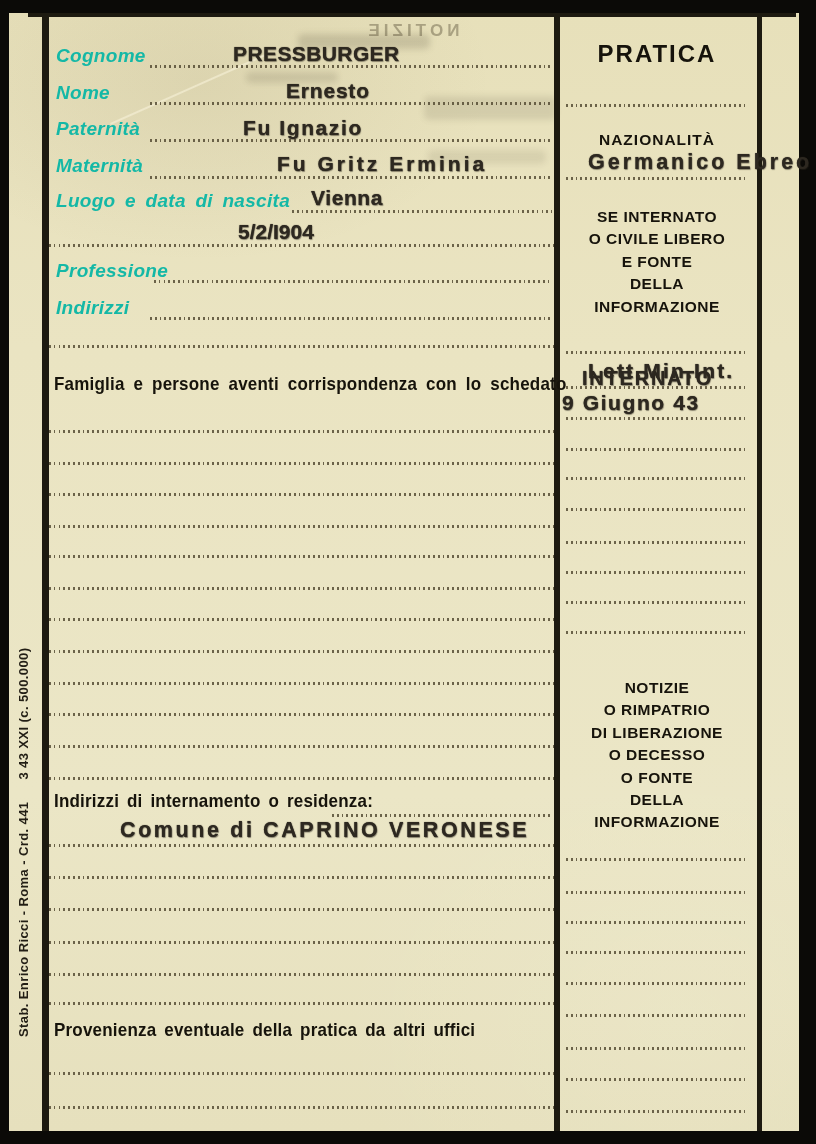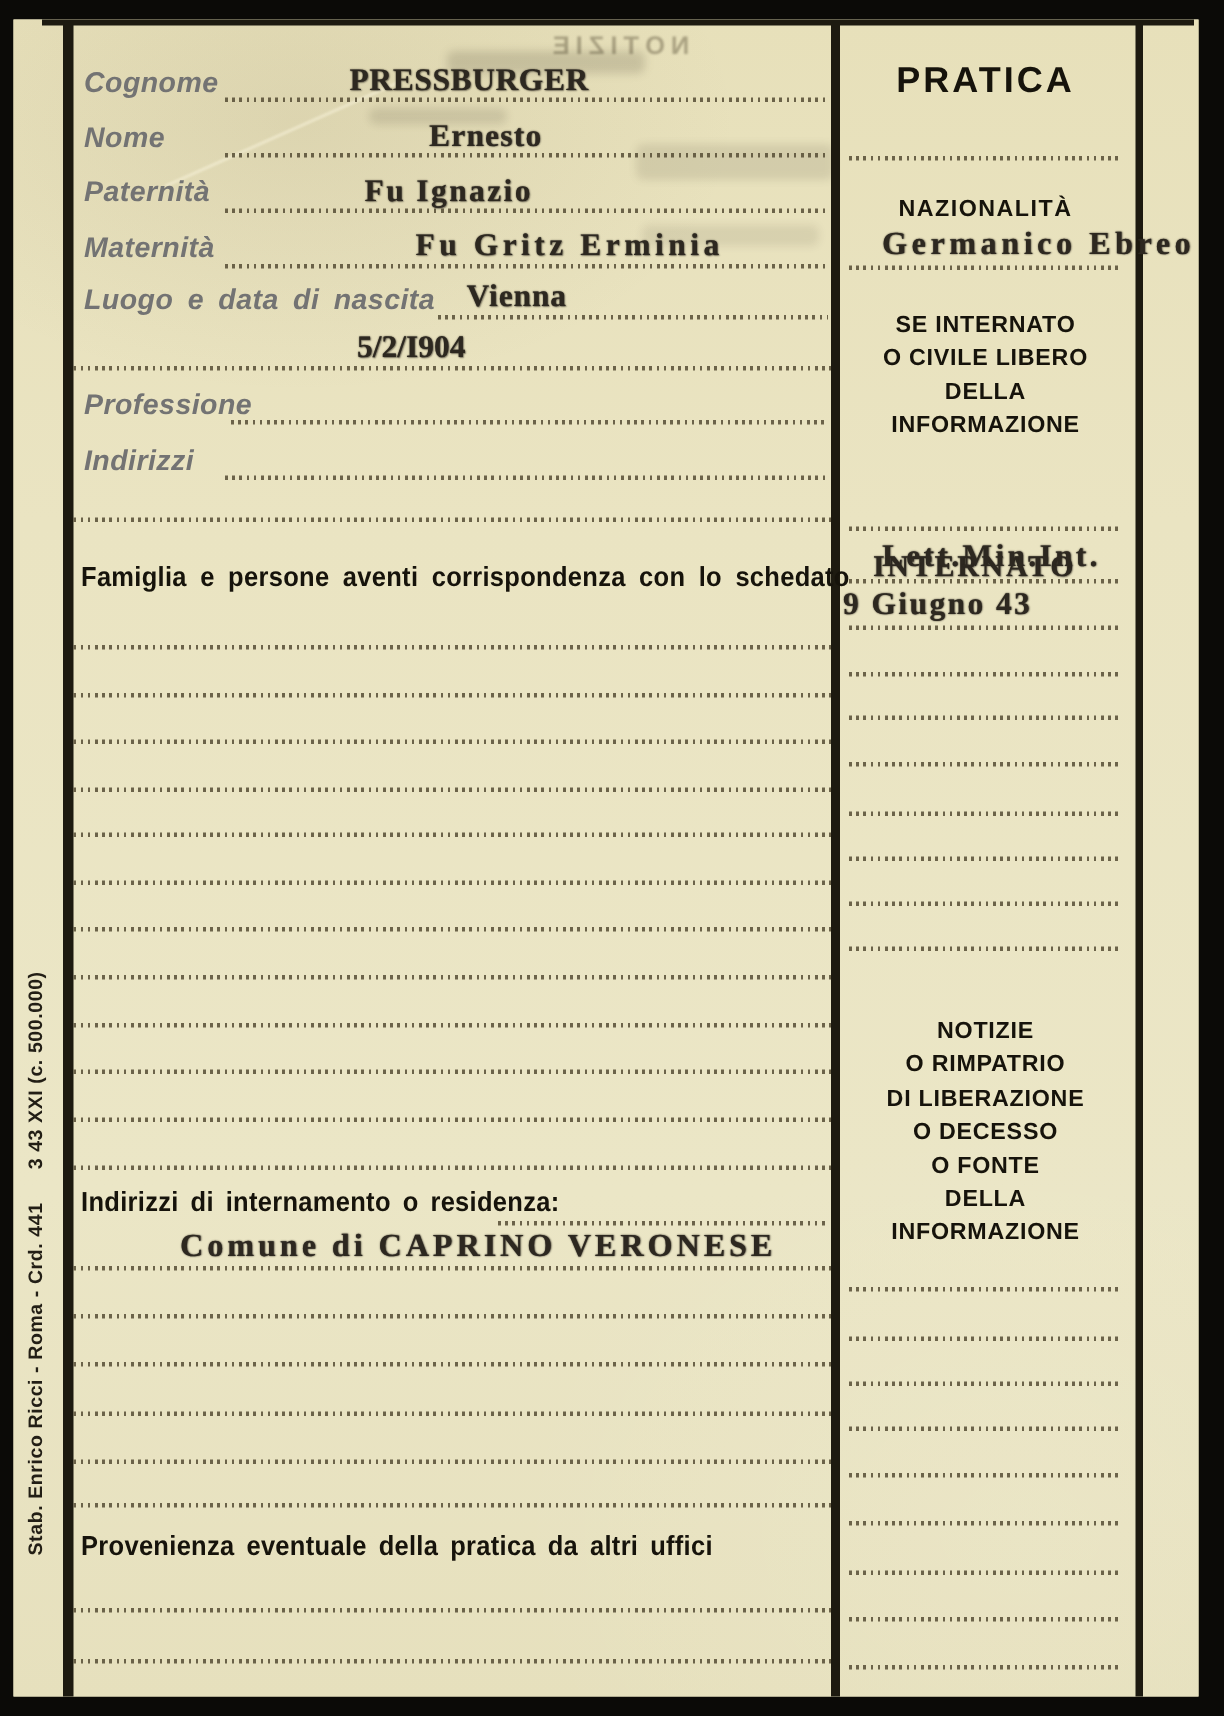--- a/index.html
+++ b/index.html
@@ -26,35 +26,35 @@
 
   
   .dots{
     position:absolute; height:3px; opacity:.85;
     background-image:repeating-linear-gradient(90deg, #554c34 0px, #554c34 1.7px, rgba(0,0,0,0) 1.7px, rgba(0,0,0,0) 4.8px);
   }
 
   
   .lbl{
     position:absolute; font:italic 700 19px/1 "Liberation Sans", sans-serif;
-    color:#737373; letter-spacing:.3px; white-space:nowrap;
+    color:#14b8a6; letter-spacing:.3px; white-space:nowrap;
   }
   .sec{
     position:absolute; font:700 17px/1.1 "Liberation Sans", sans-serif;
     color:#16130b; letter-spacing:.2px; word-spacing:4px; white-space:nowrap;
     transform:scaleY(1.08);
   }
   
   .rc{position:absolute; left:566px; width:182px; text-align:center; color:#16130b;}
   .rc-title{font:700 24px/1 "Liberation Sans", sans-serif; letter-spacing:2px;}
   .rc-head{font:700 15.5px/22.4px "Liberation Sans", sans-serif; letter-spacing:.5px;}
 
   
   .typed{
-    position:absolute; font-family:Liberation Serif, serif;
+    position:absolute; font-family:Liberation Sans, sans-serif;
     font-weight:700; font-size:21px; line-height:1.1; color:#2d2820; white-space:nowrap;
     text-shadow:0 0 1px rgba(45,40,32,.9), .6px .6px 1px rgba(45,40,32,.45);
   }
 
   
   .imprint{
     position:absolute; left:11px; top:1037px; width:450px; height:26px;
     transform:rotate(-90deg); transform-origin:0 0;
     font:700 13px/26px "Liberation Sans", sans-serif; color:#221e15;
     letter-spacing:.4px; white-space:nowrap;
@@ -124,20 +124,21 @@
   <div class="sec" style="left:54px;top:1022px;word-spacing:3px;">Provenienza eventuale della pratica da altri uffici</div>
 
   <div class="rc rc-title" style="top:42px;">PRATICA</div>
 
   <div class="rc rc-head" style="top:129px;letter-spacing:1px;">NAZIONALITÀ</div>
   <div class="typed" style="left:588px;top:151px;font-size:21.5px;letter-spacing:3px;">Germanico Ebreo</div>
 
   <div class="rc rc-head" style="top:206px;">
     <div>SE INTERNATO</div>
     <div>O CIVILE LIBERO</div>
+    <div>E FONTE</div>
     <div>DELLA</div>
     <div>INFORMAZIONE</div>
   </div>
 
   <div class="typed" style="left:582px;top:331px;font-size:20px;letter-spacing:1.8px;margin-top:36px;">INTERNATO</div>
   <div class="typed" style="left:588px;top:359px;letter-spacing:2.2px;">Lett.Min.Int.</div>
   <div class="typed" style="left:562px;top:391px;letter-spacing:1.6px;">9 Giugno 43</div>
 
   <div class="rc rc-head" style="top:677px;">
     <div>NOTIZIE</div>

